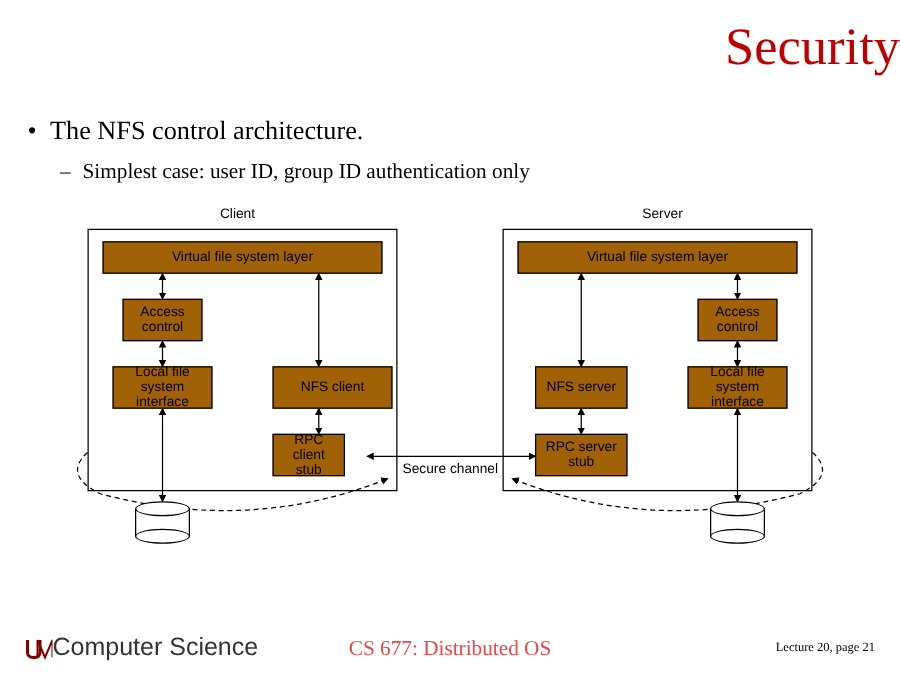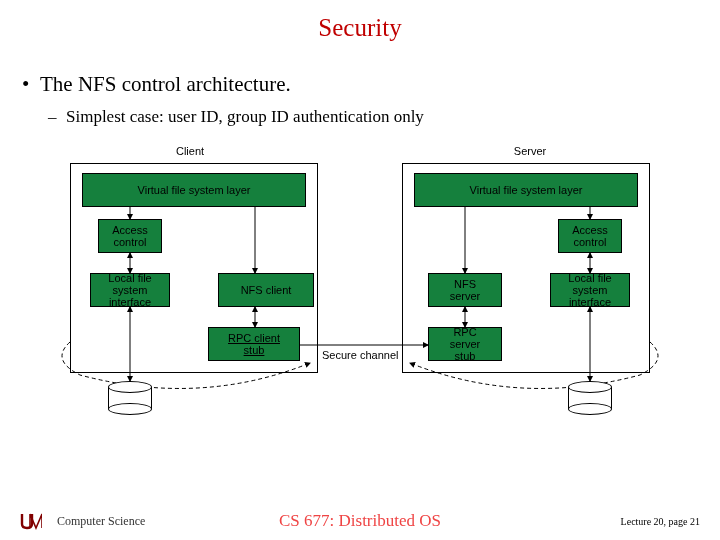--- a/index.html
+++ b/index.html
@@ -5,23 +5,23 @@
   * { margin: 0; padding: 0; box-sizing: border-box; }
   body {
     width: 720px;
     height: 540px;
     background: #fff;
     font-family: "Times New Roman", Times, serif;
     position: relative;
     overflow: hidden;
   }
   .title {
-    text-align: center;
+    text-align: right;
     color: #c00000;
-    font-size: 25px;
+    font-size: 42px;
     font-weight: 400;
     margin-top: 14px;
   }
   .content {
     margin-top: 30px;
     padding-left: 22px;
   }
   .bullet-row {
     display: flex;
     align-items: flex-start;
@@ -60,27 +60,27 @@
     width: 260px;
   }
   .big-box {
     position: absolute;
     border: 1px solid #000;
     background: #fff;
   }
   .small-box {
     position: absolute;
     border: 1px solid #000;
-    background: #15803d;
+    background: #a16207;
     display: flex;
     align-items: center;
     justify-content: center;
     text-align: center;
     line-height: 1.1;
-    padding: 16px;
+    padding: 4px;
   }
   .cyl {
     position: absolute;
   }
   .cyl .body {
     position: absolute;
     left: 0; right: 0; top: 6px; bottom: 6px;
     border-left: 1px solid #000;
     border-right: 1px solid #000;
     background: #fff;
@@ -106,23 +106,23 @@
   .footer {
     position: absolute;
     left: 0; right: 0; bottom: 10px;
     display: flex;
     align-items: center;
     padding: 0 20px;
   }
   .footer-left {
     display: flex;
     align-items: center;
-    gap: 15px;
-    font-family: Liberation Serif, serif;
-    font-size: 12px;
+    gap: 0;
+    font-family: Liberation Sans, sans-serif;
+    font-size: 20px;
     color: #333;
   }
   .logo {
     width: 22px; height: 18px;
     position: relative;
   }
   .logo svg { display: block; }
   .footer-center {
     position: absolute;
     left: 0; right: 0;
@@ -186,21 +186,21 @@
     <line x1="234" y1="200" x2="368" y2="200" stroke="#000" marker-end="url(#ah)" marker-start="url(#ahs)"></line>
 
     <path d="M 10 197 Q -10 215 20 230 Q 140 262 250 218" stroke="#000" fill="none" stroke-dasharray="4,3" marker-end="url(#ah)"></path>
     <path d="M 590 197 Q 610 215 580 230 Q 460 262 350 218" stroke="#000" fill="none" stroke-dasharray="4,3" marker-end="url(#ah)"></path>
   </svg>
 
   <div class="small-box" style="left:22px; top:28px; width:224px; height:26px;">Virtual file system layer</div>
   <div class="small-box" style="left:38px; top:74px; width:64px; height:34px;">Access control</div>
   <div class="small-box" style="left:30px; top:128px; width:80px; height:34px;">Local file system interface</div>
   <div class="small-box" style="left:158px; top:128px; width:96px; height:34px;">NFS client</div>
-  <div class="small-box" style="left:148px; top:182px; width:92px; height:34px;text-decoration:underline;">RPC client stub</div>
+  <div class="small-box" style="left:158px; top:182px; width:58px; height:34px;">RPC client stub</div>
 
   <div class="small-box" style="left:354px; top:28px; width:224px; height:26px;">Virtual file system layer</div>
   <div class="small-box" style="left:498px; top:74px; width:64px; height:34px;">Access control</div>
   <div class="small-box" style="left:490px; top:128px; width:80px; height:34px;">Local file system interface</div>
   <div class="small-box" style="left:368px; top:182px; width:74px; height:34px;">RPC server stub</div>
   <div class="small-box" style="left:368px; top:128px; width:74px; height:34px;">NFS server</div>
 
   <div class="cyl" style="left:48px; top:236px; width:44px; height:34px;">
     <div class="body"></div>
       <div class="bot"></div>

